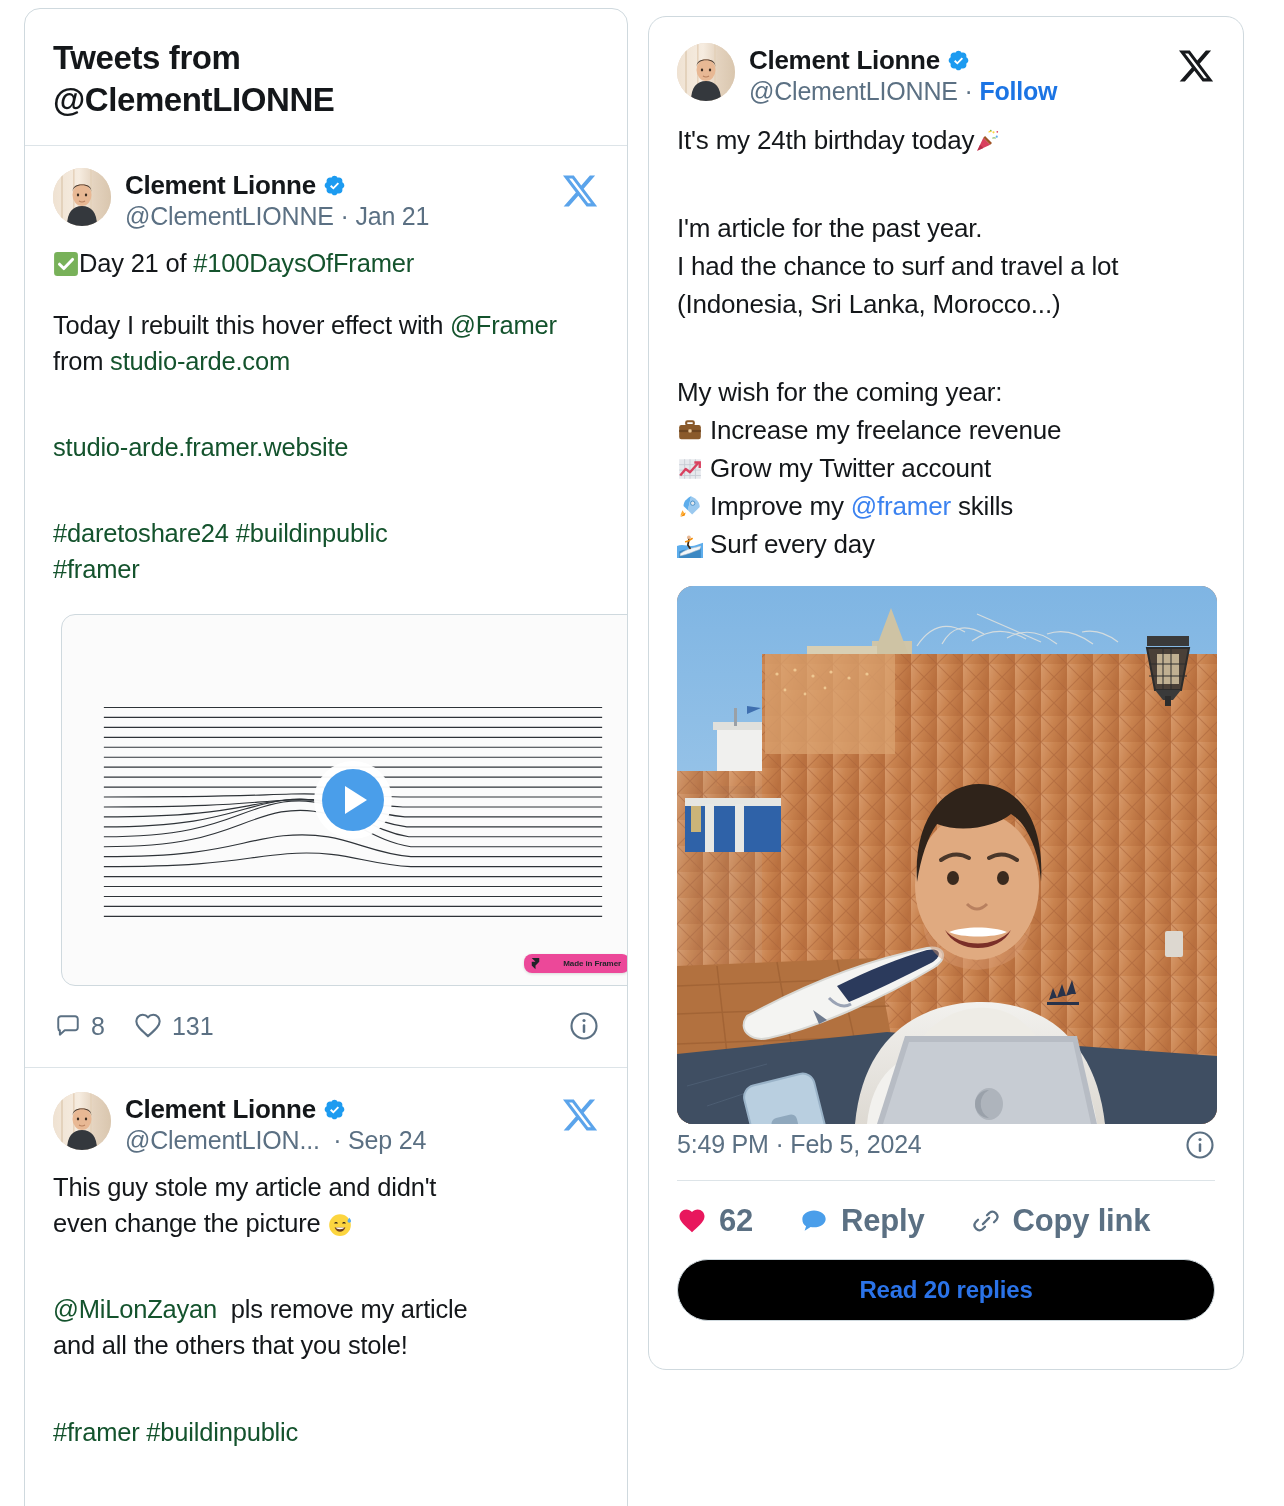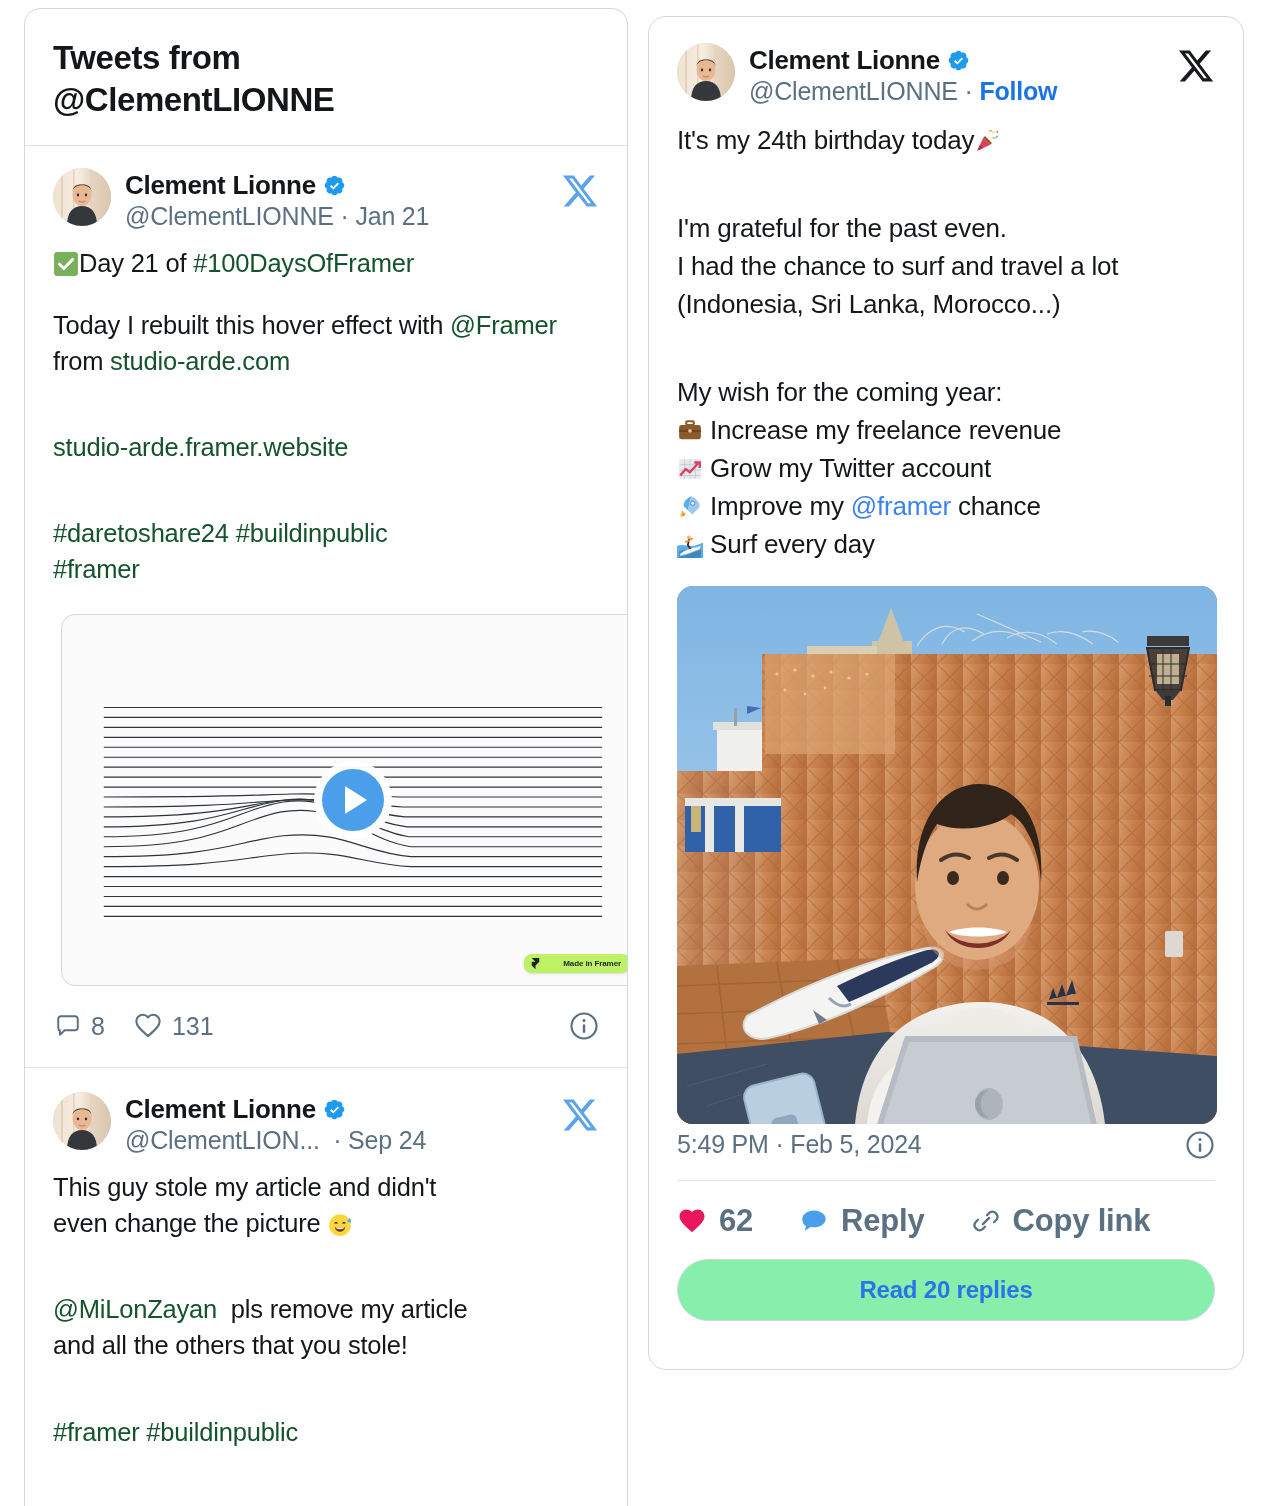--- a/index.html
+++ b/index.html
@@ -157,21 +157,21 @@
   .playbtn .tri {
     width: 0; height: 0;
     margin-left: 5px;
     border-left: 22px solid #ffffff;
     border-top: 14px solid transparent;
     border-bottom: 14px solid transparent;
   }
   .framer-badge {
     position: absolute;
     right: 14px; bottom: 12px;
-    background: #bef264;
+    background: #ec4899;
     border-radius: 8px;
     padding: 4px 9px 4px 7px;
     display: flex; align-items: center; gap: 23px;
     box-shadow: 0 1px 3px rgba(0,0,0,0.14);
   }
   .framer-badge .fmark { width: 9px; height: 11px; }
   .framer-badge span {
     font-size: 8px;
     font-weight: 700;
     color: #1f2328;
@@ -247,21 +247,21 @@
   .replies-btn {
     display: block;
     width: 100%;
     text-align: center;
     border: 1px solid #cfd9de;
     border-radius: 999px;
     padding: 16px 0;
     font-size: 24px;
     font-weight: 700;
     color: #2b73e8;
-    background: #86efac;
+    background: #000000;
     margin-bottom: 20px;
     letter-spacing: -0.2px;
     font-family: "Liberation Sans", sans-serif;
     cursor: pointer;
   }
 </style>
 </head>
 <body>
 
 <div class="page">
@@ -489,39 +489,39 @@
       <div class="tw-body"><span>It's my 24th birthday today</span><span class="em"><svg viewBox="0 0 24 24">
               <path d="M3 21l5.6-12 6.4 6.4z" fill="#d9415f"></path>
               <path d="M3 21l2.6-5.6 3 3z" fill="#b8304a"></path>
               <path d="M8.6 9l6.4 6.4 1.6-1.6-6.4-6.4z" fill="#a05325"></path>
               <circle cx="18" cy="4" r="1" fill="#fcd53f"></circle>
               <circle cx="21" cy="8" r="1" fill="#5dadec"></circle>
               <circle cx="15.5" cy="2.5" r="0.8" fill="#78b159"></circle>
               <circle cx="21.5" cy="3.5" r="0.8" fill="#d9415f"></circle>
               <path d="M17 9.5q1.5-1 3 0" stroke="#78b159" stroke-width="1" fill="none"></path>
               <path d="M13.5 4q1-1.5 2.5-.5" stroke="#fcd53f" stroke-width="1" fill="none"></path>
-            </svg></span><span class="blank-line"></span><span class="blank-line"></span><span>I'm grateful for the past even.</span><br><span>I had the chance to surf and travel a lot</span><br><span>(Indonesia, Sri Lanka, Morocco...)</span><span class="blank-line"></span><span class="blank-line"></span><span>My wish for the coming year:</span><br><span class="em"><svg viewBox="0 0 24 24">
+            </svg></span><span class="blank-line"></span><span class="blank-line"></span><span>I'm article for the past year.</span><br><span>I had the chance to surf and travel a lot</span><br><span>(Indonesia, Sri Lanka, Morocco...)</span><span class="blank-line"></span><span class="blank-line"></span><span>My wish for the coming year:</span><br><span class="em"><svg viewBox="0 0 24 24">
               <rect x="8.5" y="3" width="7" height="3.5" rx="1.2" fill="none" stroke="#8a5a2b" stroke-width="2"></rect>
               <rect x="2" y="6.5" width="20" height="13" rx="2" fill="#8a5a2b"></rect>
               <rect x="2" y="11" width="20" height="2" fill="#6d4520"></rect>
               <rect x="10.5" y="10.3" width="3" height="3" rx="0.8" fill="#e8c79a"></rect>
             </svg></span> <span>Increase my freelance revenue</span><br><span class="em"><svg viewBox="0 0 24 24">
               <rect x="2" y="3" width="20" height="18" fill="#e6e9ed"></rect>
               <g stroke="#c5cbd3" stroke-width="0.8">
                 <path d="M2 8h20M2 13h20M2 18h20M7 3v18M12 3v18M17 3v18"></path>
               </g>
               <path d="M3 18l5-6 4 3 8-9" stroke="#d9415f" stroke-width="2.2" fill="none" stroke-linejoin="round"></path>
               <path d="M16 6h5v5" stroke="#d9415f" stroke-width="2.2" fill="none"></path>
             </svg></span> <span>Grow my Twitter account</span><br><span class="em"><svg viewBox="0 0 24 24">
               <path d="M13 2c5 2 8 6 8 10l-7 7-4-4 3-13z" fill="#9bc9ef"></path>
               <path d="M13 2L10 15l-4-4C6 7 9 4 13 2z" fill="#5dadec"></path>
               <circle cx="14.5" cy="8.5" r="2" fill="#e6e9ed" stroke="#3b88c3" stroke-width="0.8"></circle>
               <path d="M6 18l-3 3 4-1 1-3z" fill="#f4900c"></path>
               <path d="M5 15l-2 5 4-2z" fill="#ffac33"></path>
-            </svg></span> <span>Improve my </span><span class="lnk">@framer</span><span> chance</span><br><span class="em"><svg viewBox="0 0 24 24">
+            </svg></span> <span>Improve my </span><span class="lnk">@framer</span><span> skills</span><br><span class="em"><svg viewBox="0 0 24 24">
               <path d="M0 13c6-3 12 2 18-1l6-2v14H0z" fill="#5dadec"></path>
               <path d="M2 18c7-4 13 1 20-3v9H2z" fill="#3b88c3"></path>
               <path d="M3 20c4-3 9-5 15-6l4-1-1 3c-6 2-12 5-18 6z" fill="#f4f7f9" stroke="#c5cbd3" stroke-width="0.5"></path>
               <circle cx="11" cy="5" r="1.8" fill="#e8b894"></circle>
               <path d="M11 7l-1 5 2 3" stroke="#3b2a18" stroke-width="1.6" fill="none" stroke-linecap="round"></path>
               <path d="M11 8l3-2M11 8l-3 1" stroke="#f4900c" stroke-width="1.4" fill="none" stroke-linecap="round"></path>
             </svg></span> <span>Surf every day</span></div>
 
       <div class="photo">
         <svg viewBox="0 0 540 538" preserveAspectRatio="xMidYMid slice">

